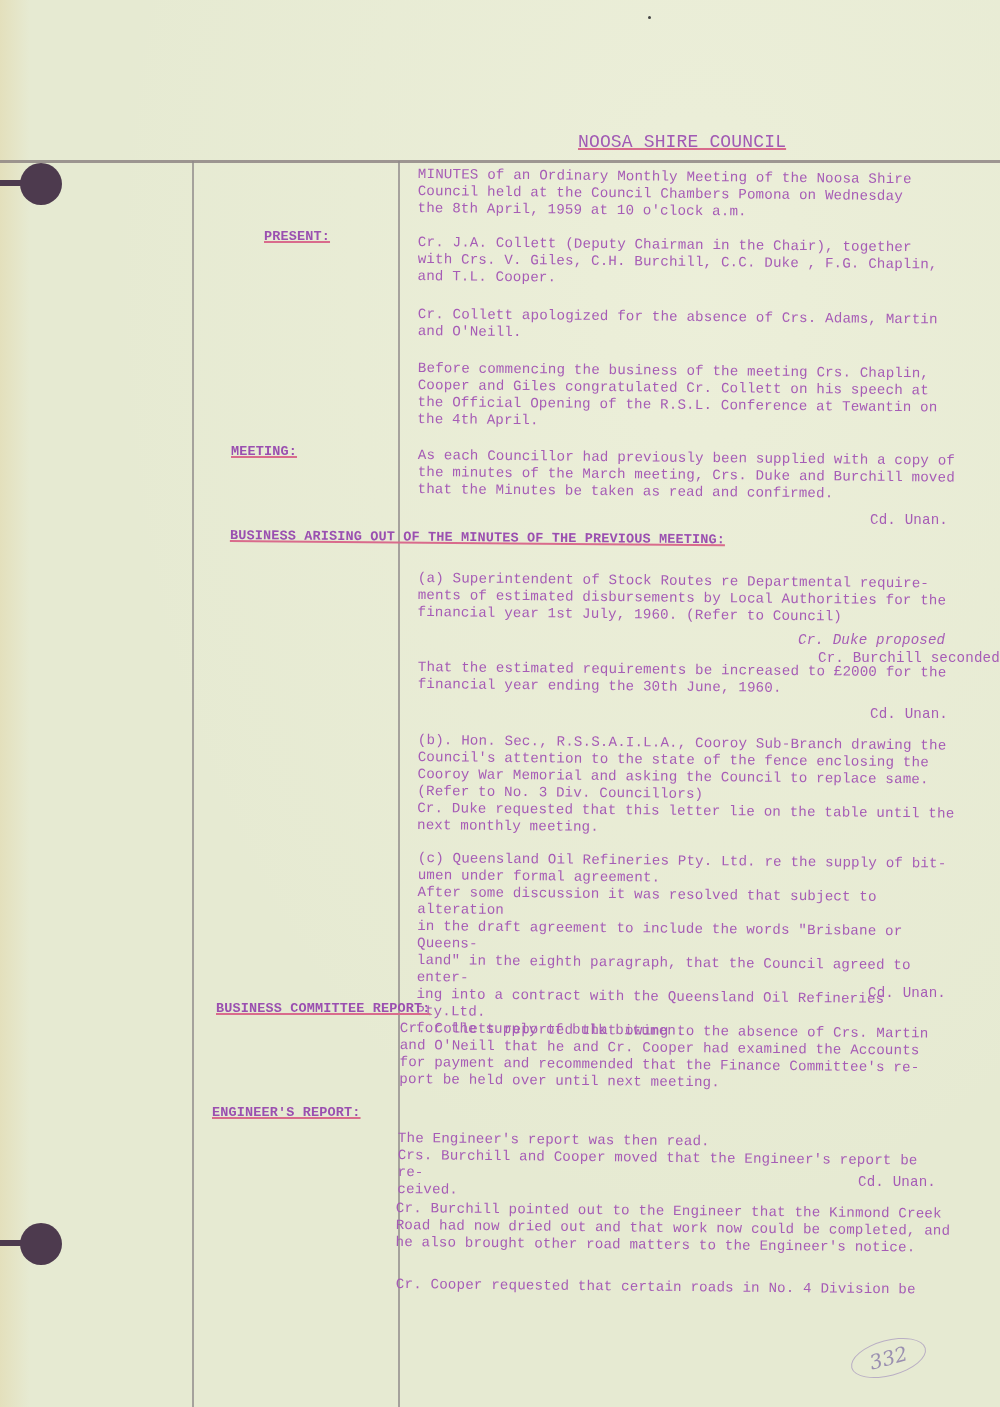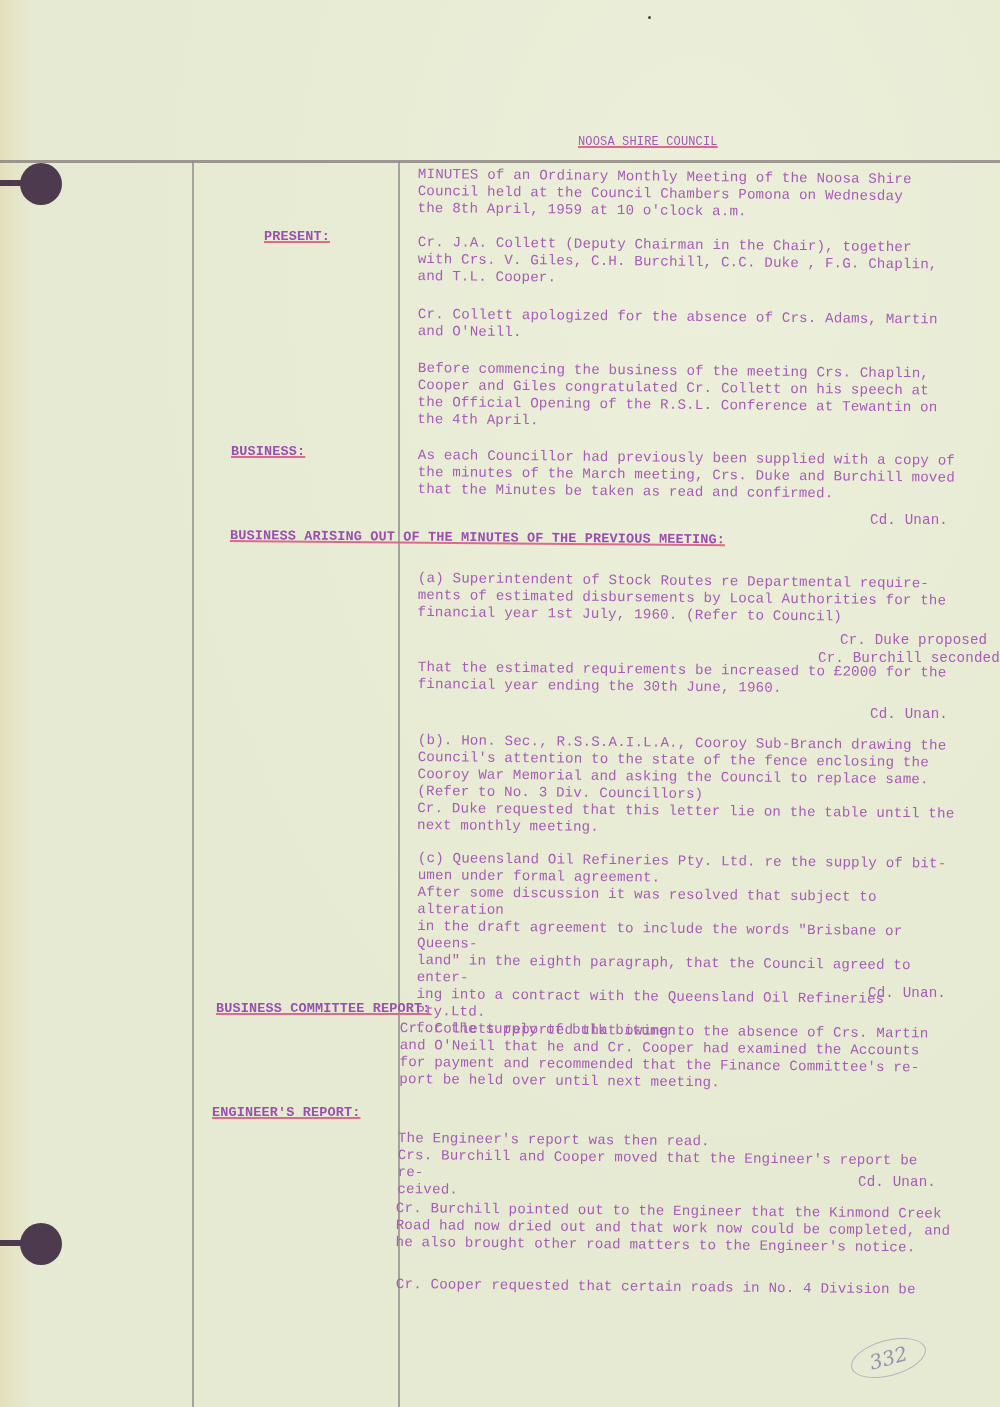--- a/index.html
+++ b/index.html
@@ -13,21 +13,21 @@
     color: #a45bb4;
   }
   .type { font-family: "Liberation Mono", "DejaVu Sans Mono", monospace; font-size: 14.2px; line-height: 17px; color: #a65cb6; letter-spacing: 0.15px; }
   .abs { position: absolute; }
   .hrule { position: absolute; left: 0; top: 160px; width: 1000px; height: 3px; background: #8a7f80; opacity: 0.8; }
   .vrule1 { position: absolute; left: 192px; top: 161px; width: 2px; height: 1246px; background: #8f8a8a; opacity: 0.75; }
   .vrule2 { position: absolute; left: 398px; top: 161px; width: 2px; height: 1246px; background: #8f8a8a; opacity: 0.75; }
   .hole { position: absolute; width: 42px; height: 42px; border-radius: 50%; background: #4d3a4e; }
   .hole-tail { position: absolute; height: 6px; background: #4d3a4e; left: 0; width: 22px; }
   .heading { font-weight: bold; text-decoration: underline; text-decoration-color: #d96b8c; text-decoration-thickness: 2px; color: #9a4fb0; font-size: 13.5px; }
-  .title { position: absolute; left: 578px; top: 134px; font-size: 12px; color: #a15ab4; text-decoration: underline; text-decoration-color: #d96b8c; text-decoration-thickness: 2px; }
+  .title { position: absolute; left: 578px; top: 134px; font-size: 18px; color: #a15ab4; text-decoration: underline; text-decoration-color: #d96b8c; text-decoration-thickness: 2px; }
   .para { position: absolute; left: 418px; width: 545px; white-space: pre-line; transform: rotate(0.6deg); transform-origin: left top; }
   .stamp { position: absolute; left: 850px; top: 1340px; width: 75px; height: 34px; border: 1.5px solid #b9aec4; border-radius: 50%; transform: rotate(-15deg); color: #9a8fb0; font-family: "DejaVu Serif", serif; font-style: italic; font-size: 20px; text-align: center; line-height: 34px; }
   .dot { position: absolute; left: 648px; top: 16px; width: 3px; height: 3px; border-radius: 50%; background: #444; }
 </style>
 </head>
 <body>
 
 <div>
   <div class="dot"></div>
 
@@ -50,32 +50,32 @@
   <div class="para type" style="top:234px;">Cr. J.A. Collett (Deputy Chairman in the Chair), together
 with Crs. V. Giles, C.H. Burchill, C.C. Duke , F.G. Chaplin,
 and T.L. Cooper.</div>
   <div class="para type" style="top:306px;">Cr. Collett apologized for the absence of Crs. Adams, Martin
 and O'Neill.</div>
   <div class="para type" style="top:360px;">Before commencing the business of the meeting Crs. Chaplin,
 Cooper and Giles congratulated Cr. Collett on his speech at
 the Official Opening of the R.S.L. Conference at Tewantin on
 the 4th April.</div>
 
-  <div class="abs type heading" style="left:231px; top:443px;">BUSINESS:</div>
+  <div class="abs type heading" style="left:231px; top:443px;">MEETING:</div>
   <div class="para type" style="top:447px;">As each Councillor had previously been supplied with a copy of
 the minutes of the March meeting, Crs. Duke and Burchill moved
 that the Minutes be taken as read and confirmed.</div>
   <div class="abs type" style="left:870px; top:512px;">Cd. Unan.</div>
 
   <div class="abs type heading" style="left:230px; top:527px; transform:rotate(0.5deg); transform-origin:left top;">BUSINESS ARISING OUT OF THE MINUTES OF THE PREVIOUS MEETING:</div>
 
   <div class="para type" style="top:570px;">(a)  Superintendent of Stock Routes re Departmental require-
 ments of estimated disbursements by Local Authorities for the
 financial year 1st July, 1960. (Refer to Council)</div>
-  <div class="abs type" style="left:840px; top:632px;">Cr. Duke proposed</div>
+  <div class="abs type" style="left:798px; top:632px;font-style:italic;">Cr. Duke proposed</div>
   <div class="abs type" style="left:818px; top:650px;">Cr. Burchill seconded</div>
   <div class="para type" style="top:659px;">That the estimated requirements be increased to £2000 for the
 financial year ending the 30th June, 1960.</div>
   <div class="abs type" style="left:870px; top:706px;">Cd. Unan.</div>
 
   <div class="para type" style="top:732px;">(b). Hon. Sec., R.S.S.A.I.L.A., Cooroy Sub-Branch drawing the
 Council's attention to the state of the fence enclosing the
 Cooroy War Memorial and asking the Council to replace same.
 (Refer to No. 3 Div. Councillors)
 Cr. Duke requested that this letter lie on the table until the

